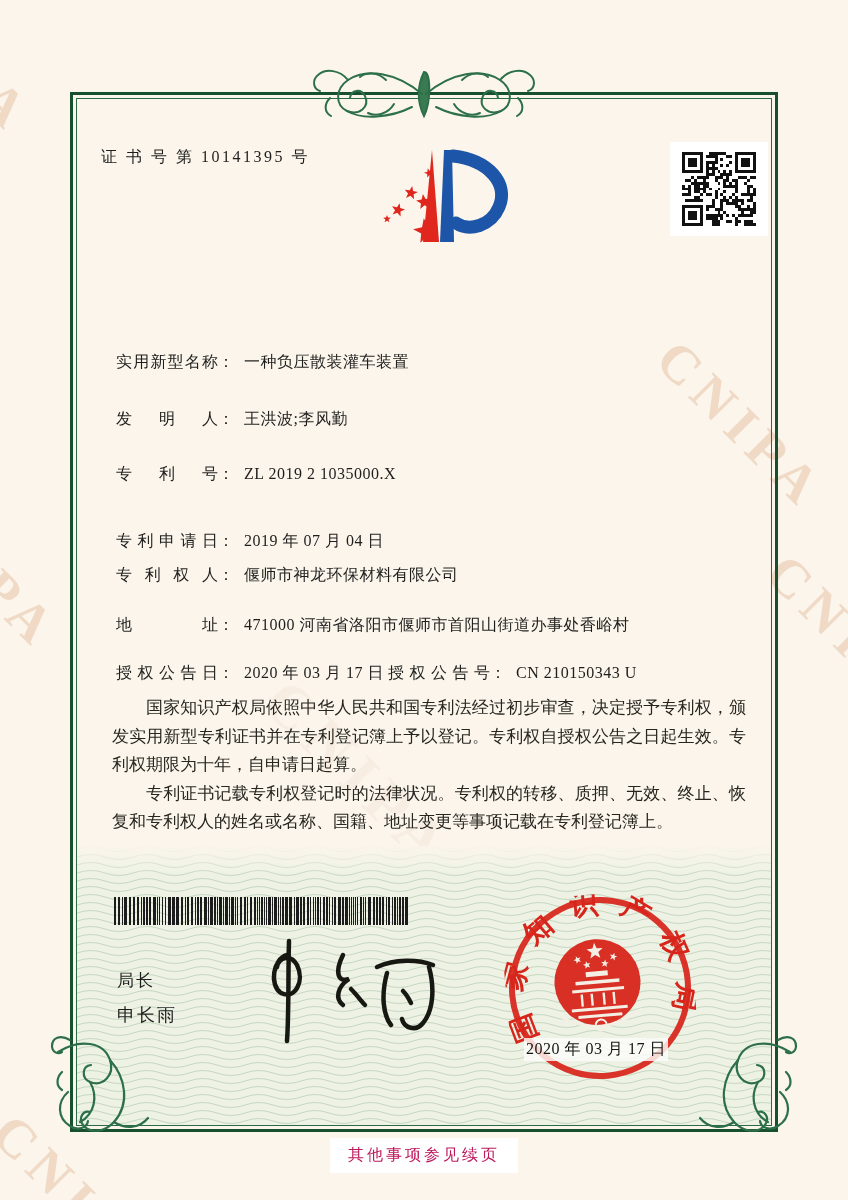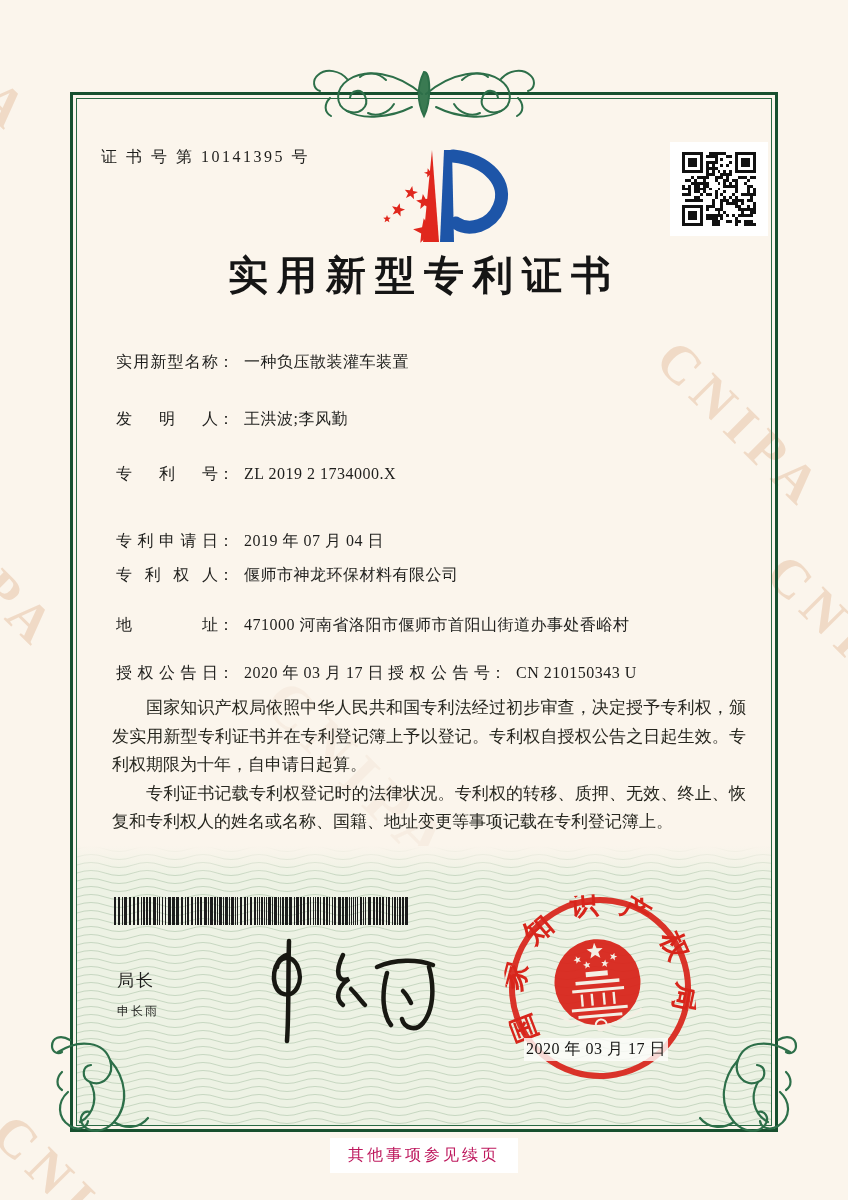--- a/index.html
+++ b/index.html
@@ -62,21 +62,21 @@
     position:absolute; left:112px; top:694px; width:634px;
     font-size:17px; line-height:28.5px; text-align:justify; color:#26261f;
   }
   .paras p{margin:0; text-indent:2em;}
   .barcode{
     position:absolute; left:114px; top:897px; width:298px; height:28px;
     display:flex; align-items:stretch;
   }
   .barcode i{display:block; background:#1c1c1c; height:100%;}
   .director-title{position:absolute; left:117px; top:969px; font-size:17px; letter-spacing:2px;}
-  .director-name{position:absolute; left:117px; top:1003px; font-size:12px; letter-spacing:2px;}
+  .director-name{position:absolute; left:117px; top:1003px; font-size:18px; letter-spacing:2px;}
   .signature{position:absolute; left:225px; top:933px;}
   .seal{position:absolute; left:506px; top:894px; width:188px; height:188px;}
   .seal svg{transform:rotate(-5deg);}
   .seal-date{
     position:absolute; left:18px; top:144px; font-size:16px; letter-spacing:.5px;
     background:rgba(253,253,250,.82); padding:1px 2px; color:#141412; white-space:nowrap;
   }
   .page-num{
     position:absolute; left:70px; top:1096px; width:708px; text-align:center;
     font-size:15px; letter-spacing:2px; color:#2b2b28; z-index:6;
@@ -425,31 +425,30 @@
           <rect x="11" y="24" width="1" height="1" fill="#111"></rect>
           <rect x="12" y="24" width="1" height="1" fill="#111"></rect>
           <rect x="18" y="24" width="1" height="1" fill="#111"></rect>
           <rect x="21" y="24" width="1" height="1" fill="#111"></rect>
           <rect x="22" y="24" width="1" height="1" fill="#111"></rect>
           <rect x="23" y="24" width="1" height="1" fill="#111"></rect>
           <rect x="24" y="24" width="1" height="1" fill="#111"></rect>
         </svg>
     </div>
 
-    <div class="title">实用新型专利证书</div>
 
     <div class="fields">
       <div class="frow" style="top:0px">
         <span class="flabel">实用新型名称</span><span class="fcolon">：</span><span class="fval">一种负压散装灌车装置</span>
       </div>
       <div class="frow" style="top:57px">
         <span class="flabel">发明人</span><span class="fcolon">：</span><span class="fval">王洪波;李风勤</span>
       </div>
       <div class="frow" style="top:112px">
-        <span class="flabel">专利号</span><span class="fcolon">：</span><span class="fval">ZL 2019 2 1734000.X</span>
+        <span class="flabel">专利号</span><span class="fcolon">：</span><span class="fval">ZL 2019 2 1035000.X</span>
       </div>
       <div class="frow" style="top:179px">
         <span class="flabel">专利申请日</span><span class="fcolon">：</span><span class="fval">2019 年 07 月 04 日</span>
       </div>
       <div class="frow" style="top:213px">
         <span class="flabel">专利权人</span><span class="fcolon">：</span><span class="fval">偃师市神龙环保材料有限公司</span>
       </div>
       <div class="frow" style="top:263px">
         <span class="flabel">地址</span><span class="fcolon">：</span><span class="fval">471000 河南省洛阳市偃师市首阳山街道办事处香峪村</span>
       </div>

